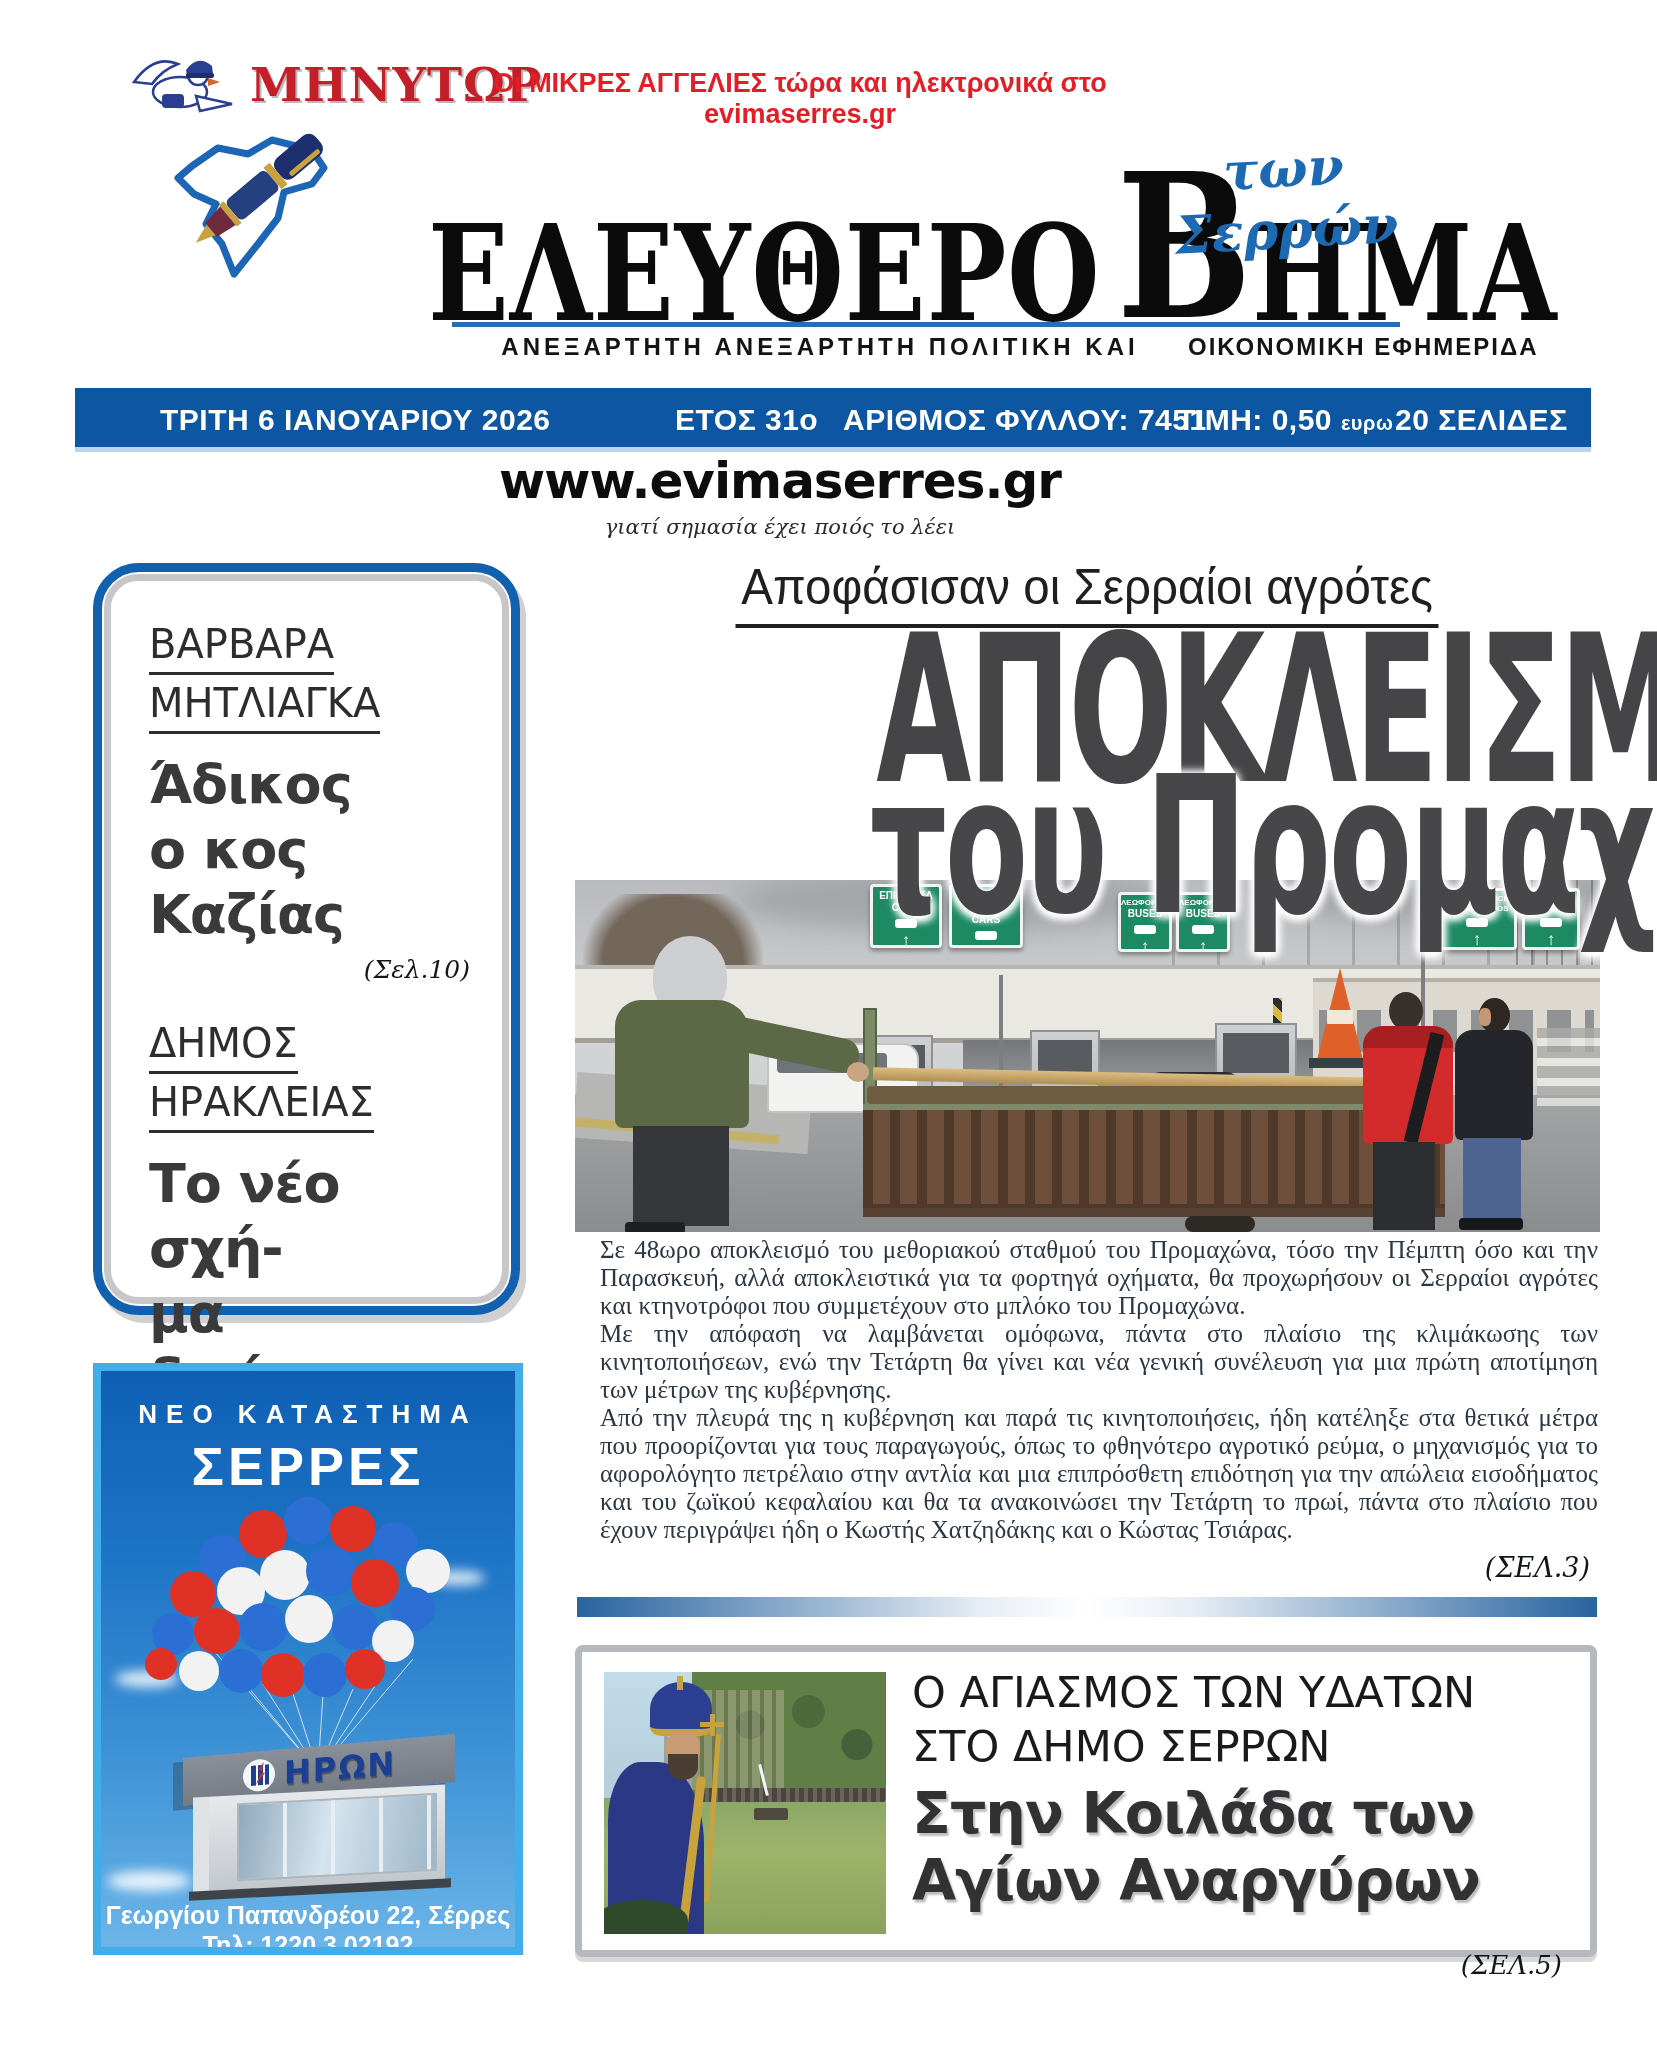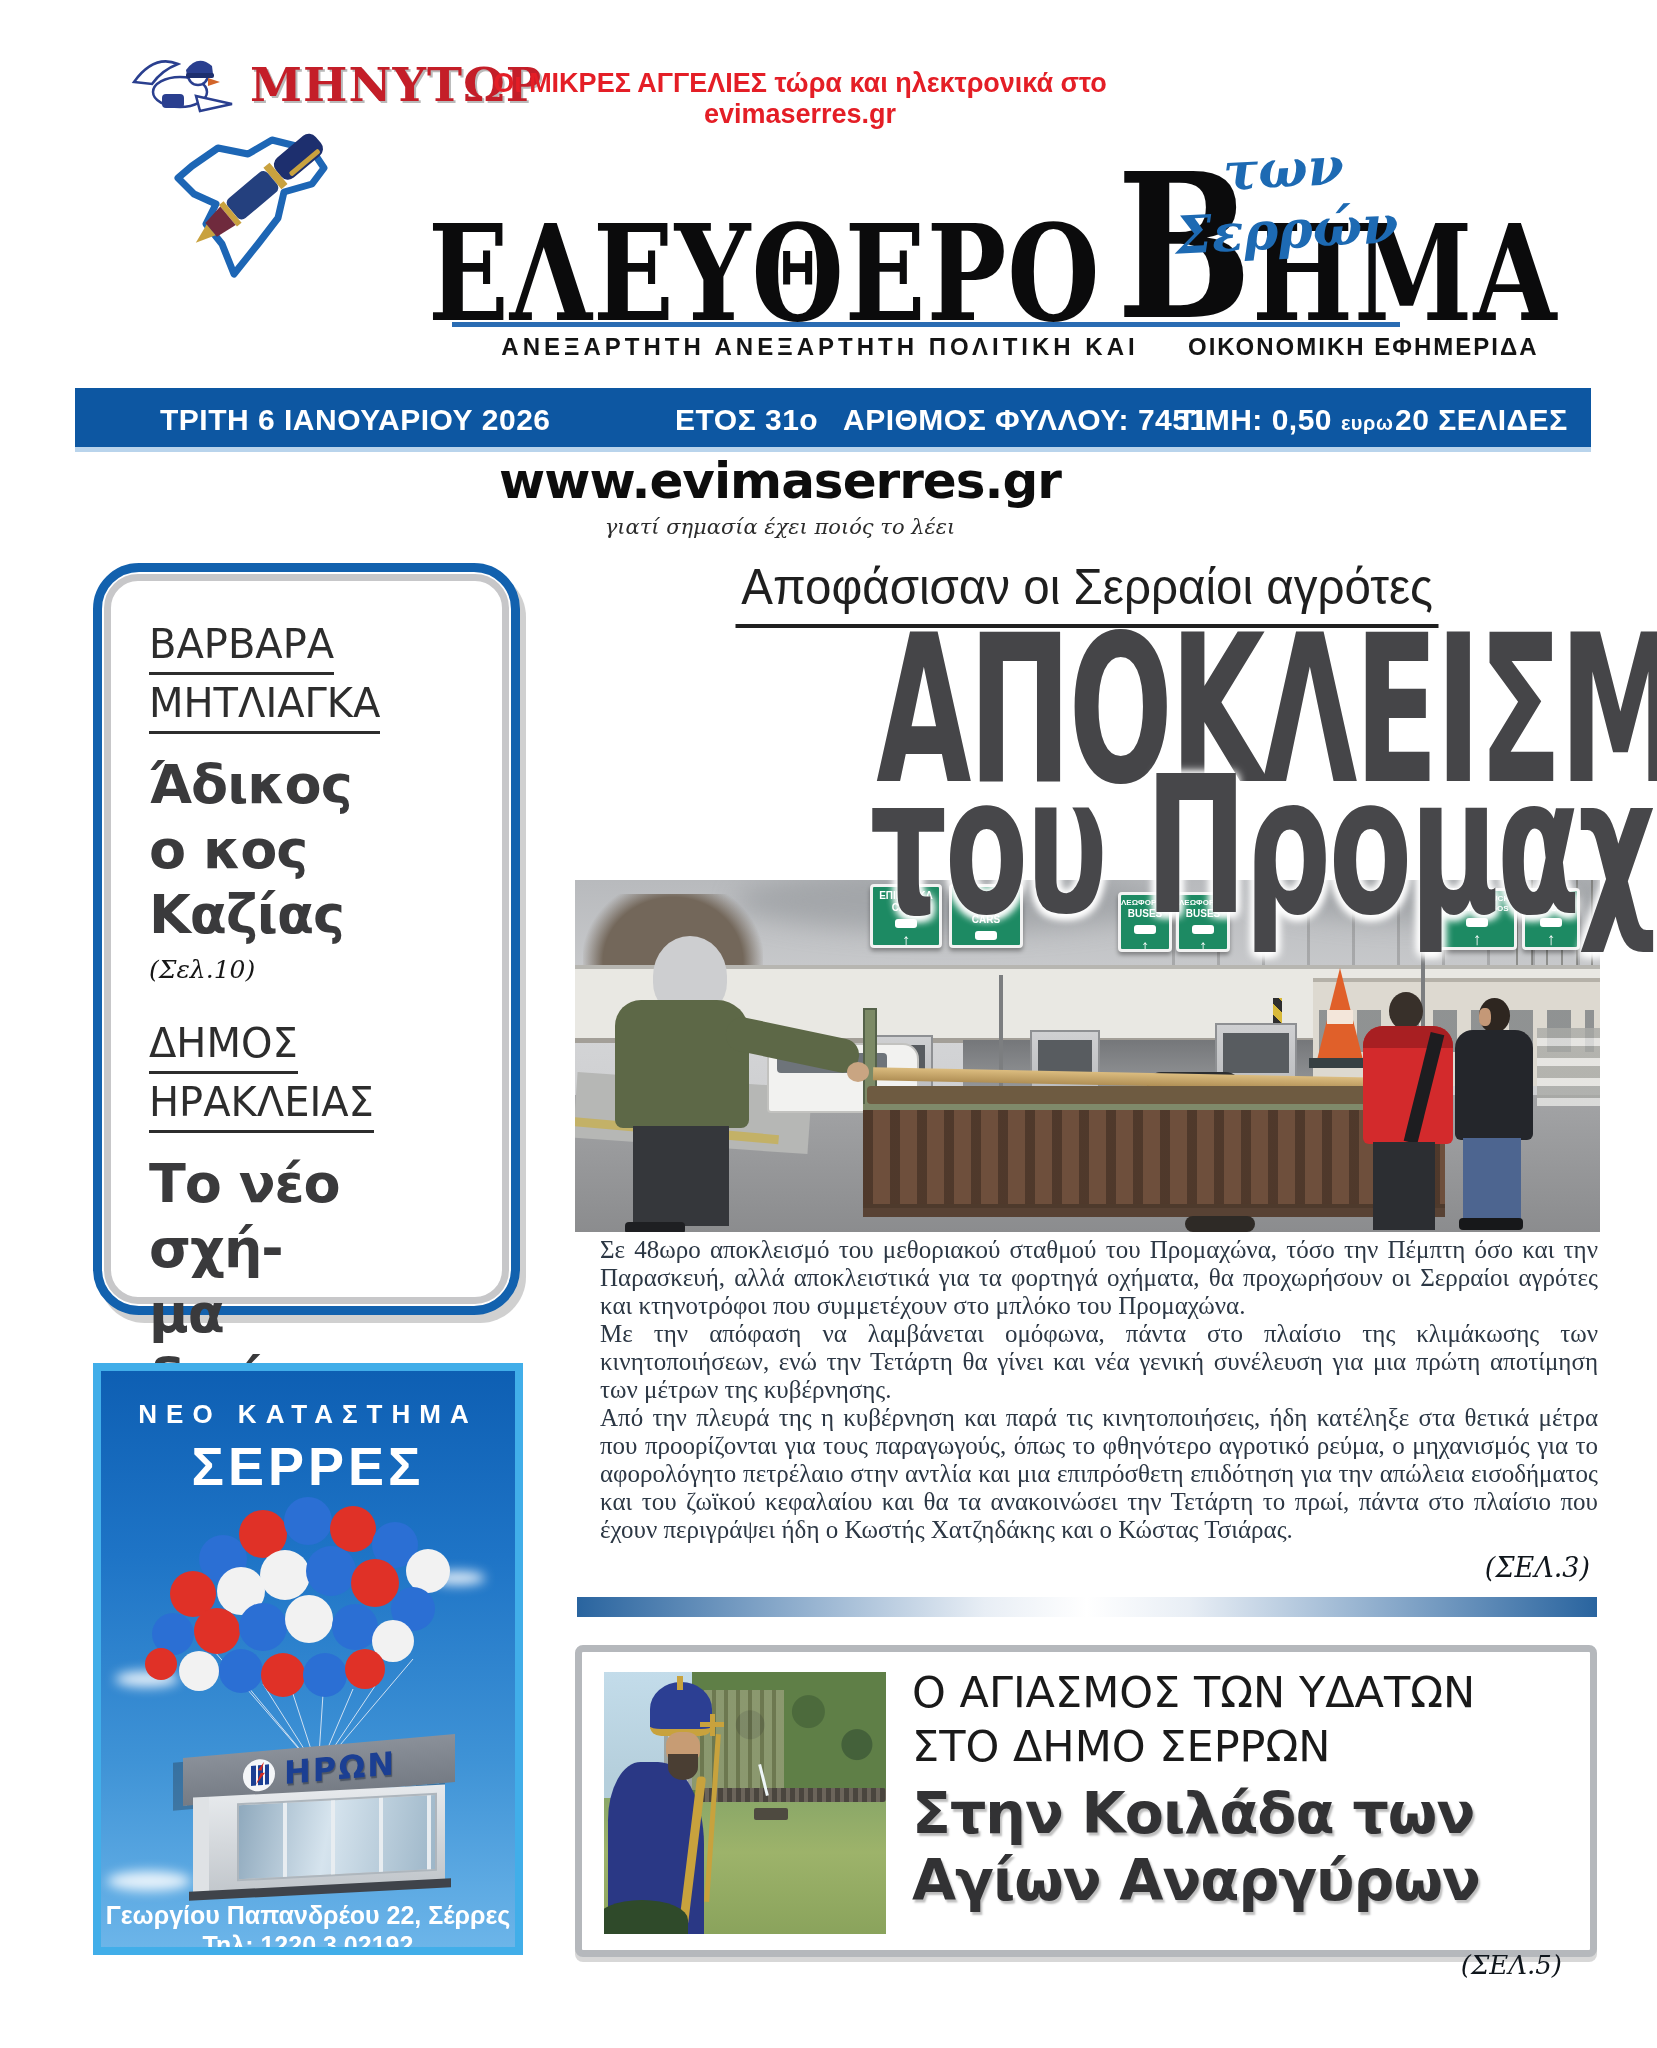--- a/index.html
+++ b/index.html
@@ -31,21 +31,21 @@
 
   .site-url { left: 400px; top: 452px; width: 760px; text-align: center; font-family: "DejaVu Sans", sans-serif; font-weight: bold; font-size: 50px; letter-spacing: -1px; color: #0d0d0d; }
   .site-tagline { left: 400px; top: 515px; width: 760px; text-align: center; font-family: "DejaVu Serif", serif; font-style: italic; font-size: 21px; color: #2b2b2b; }
 
   
   .side-box { left: 93px; top: 563px; width: 427px; height: 752px; background: #fff; border: 9px solid #1261ae; border-radius: 46px; box-shadow: 6px 8px 0 rgba(120,120,120,.35); }
   .side-inner { position: absolute; inset: 2px; border: 7px solid #c7c7c9; border-radius: 34px; padding: 40px 28px 0 38px; }
   .s-kicker { font-family: "DejaVu Sans", sans-serif; font-size: 40px; color: #2d2d2d; line-height: 1.15; }
   .s-kicker span { display: inline-block; border-bottom: 3px solid #2d2d2d; padding-bottom: 5px; margin-bottom: 5px; }
   .s-title { font-family: "DejaVu Sans", sans-serif; font-weight: bold; font-size: 54px; color: #3a3a3c; line-height: 1.2; letter-spacing: -1px; margin-top: 14px; }
-  .s-page { text-align: left; font-family: "DejaVu Serif", serif; font-style: italic; font-size: 25px; color: #161616; margin-top: 8px; padding-right: 4px; }
+  .s-page { text-align: right; font-family: "DejaVu Serif", serif; font-style: italic; font-size: 25px; color: #161616; margin-top: 8px; padding-right: 4px; }
   .story2 { margin-top: 36px; }
 
   
   .ad-box { left: 93px; top: 1363px; width: 430px; height: 592px; border: 8px solid #41aee9; background: linear-gradient(180deg, #0e5fb3 0%, #1e74c6 32%, #3f93d6 68%, #6cb5e9 100%); overflow: hidden; }
   .ad-line1 { position: absolute; left: 0; top: 28px; width: 100%; text-align: center; color: #fff; font-weight: bold; font-size: 26px; letter-spacing: 9px; }
   .ad-line2 { position: absolute; left: 0; top: 64px; width: 100%; text-align: center; color: #fff; font-weight: bold; font-size: 54px; letter-spacing: 4px; }
   .cloud { position: absolute; background: rgba(255,255,255,.85); border-radius: 50%; filter: blur(6px); }
   .store-roof { position: absolute; left: 82px; top: 375px; width: 272px; height: 48px; background: linear-gradient(#8a9099,#757b84); transform: skewY(-5deg); display: flex; align-items: center; justify-content: center; gap: 8px; box-shadow: -10px 4px 0 rgba(40,50,60,.35); }
   .heron-text { color: #1b3f93; font-family: "DejaVu Sans", sans-serif; font-weight: bold; font-size: 32px; letter-spacing: 2px; text-shadow: 1px 2px 1px rgba(20,30,50,.45); }
   .store-body { position: absolute; left: 92px; top: 420px; width: 252px; height: 96px; background: linear-gradient(#e6e9ec,#c2c7cc); transform: skewY(-3deg); border-left: 16px solid #dfe2e5; }

